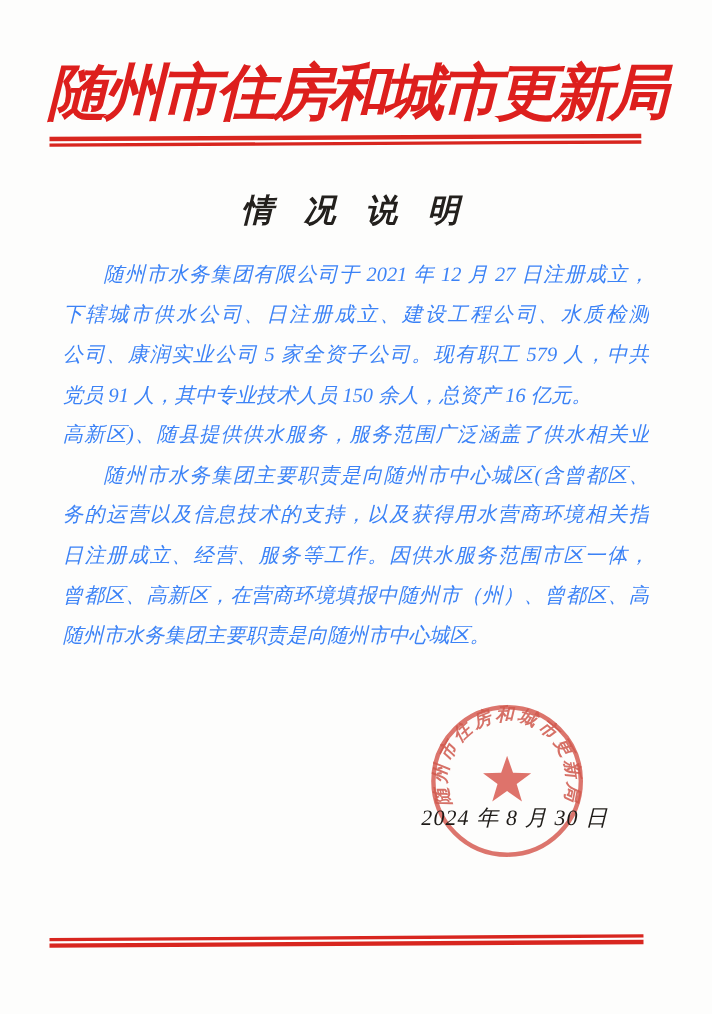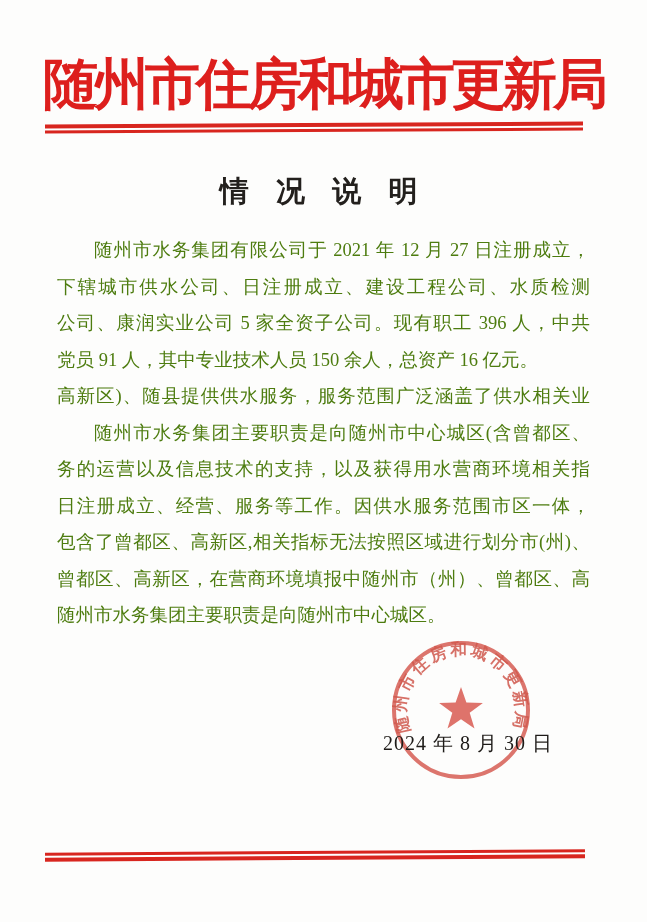--- a/index.html
+++ b/index.html
@@ -3,21 +3,21 @@
 <meta charset="utf-8">
 <style>
   html, body { margin: 0; padding: 0; }
   body {
     width: 647px; height: 922px;
     background: #fdfdfc;
     position: relative;
     overflow: hidden;
     font-family: "Liberation Serif", "DejaVu Serif", serif;
   }
-  .page { position: absolute; inset: 0; }
+  .page { position: absolute; inset: 0; font-style: italic; }
 
   
   .letterhead {
     position: absolute;
     top: 48px; left: 0; width: 647px;
     text-align: center;
     color: #dd1f1d;
     font-size: 55px;
     font-weight: bold;
     letter-spacing: -4px;
@@ -53,21 +53,21 @@
     font-size: 29px;
     font-weight: bold;
     letter-spacing: 10px;
     white-space: nowrap;
   }
 
   
   .body-text {
     position: absolute;
     top: 232px; left: 57px; width: 533px;
-    color: #4d7c0f;
+    color: #3b82f6;
     font-size: 18.5px;
     line-height: 36.5px;
   }
   .line {
     text-align: justify;
     text-align-last: justify;
     height: 36.5px;
     overflow: hidden;
     white-space: nowrap;
   }
@@ -101,27 +101,26 @@
 
   <div class="letterhead">随州市住房和城市更新局</div>
 
   <div class="rule rule-top"></div>
 
   <div class="doc-title">情 况 说 明</div>
 
   <div class="body-text">
     <div class="line indent">随州市水务集团有限公司于 2021 年 12 月 27 日注册成立，</div>
     <div class="line">下辖城市供水公司、日注册成立、建设工程公司、水质检测</div>
-    <div class="line">公司、康润实业公司 5 家全资子公司。现有职工 396 人，中共</div>
+    <div class="line">公司、康润实业公司 5 家全资子公司。现有职工 579 人，中共</div>
     <div class="line last">党员 91 人，其中专业技术人员 150 余人，总资产 16 亿元。</div>
     <div class="line">高新区)、随县提供供水服务，服务范围广泛涵盖了供水相关业</div>
     <div class="line indent">随州市水务集团主要职责是向随州市中心城区(含曾都区、</div>
     <div class="line">务的运营以及信息技术的支持，以及获得用水营商环境相关指</div>
     <div class="line">日注册成立、经营、服务等工作。因供水服务范围市区一体，</div>
-    <div class="line">包含了曾都区、高新区,相关指标无法按照区域进行划分市(州)、</div>
     <div class="line">曾都区、高新区，在营商环境填报中随州市（州）、曾都区、高</div>
     <div class="line last">随州市水务集团主要职责是向随州市中心城区。</div>
   </div>
 
   <svg class="seal" viewBox="0 0 146 148">
     <circle cx="73" cy="74" r="67" fill="none" stroke="#d0453a" stroke-width="4" opacity="0.8"></circle>
     <polygon points="73,51 78.4,66.6 94.9,66.9 81.7,76.8 86.5,92.6 73,83.2 59.5,92.6 64.3,76.8 51.1,66.9 67.6,66.6" fill="#d4473c" opacity="0.82"></polygon>
     <defs>
       <path id="sealTextArc" d="M 23.2 97.3 A 55 55 0 1 1 122.8 97.3" fill="none"></path>
     </defs>

